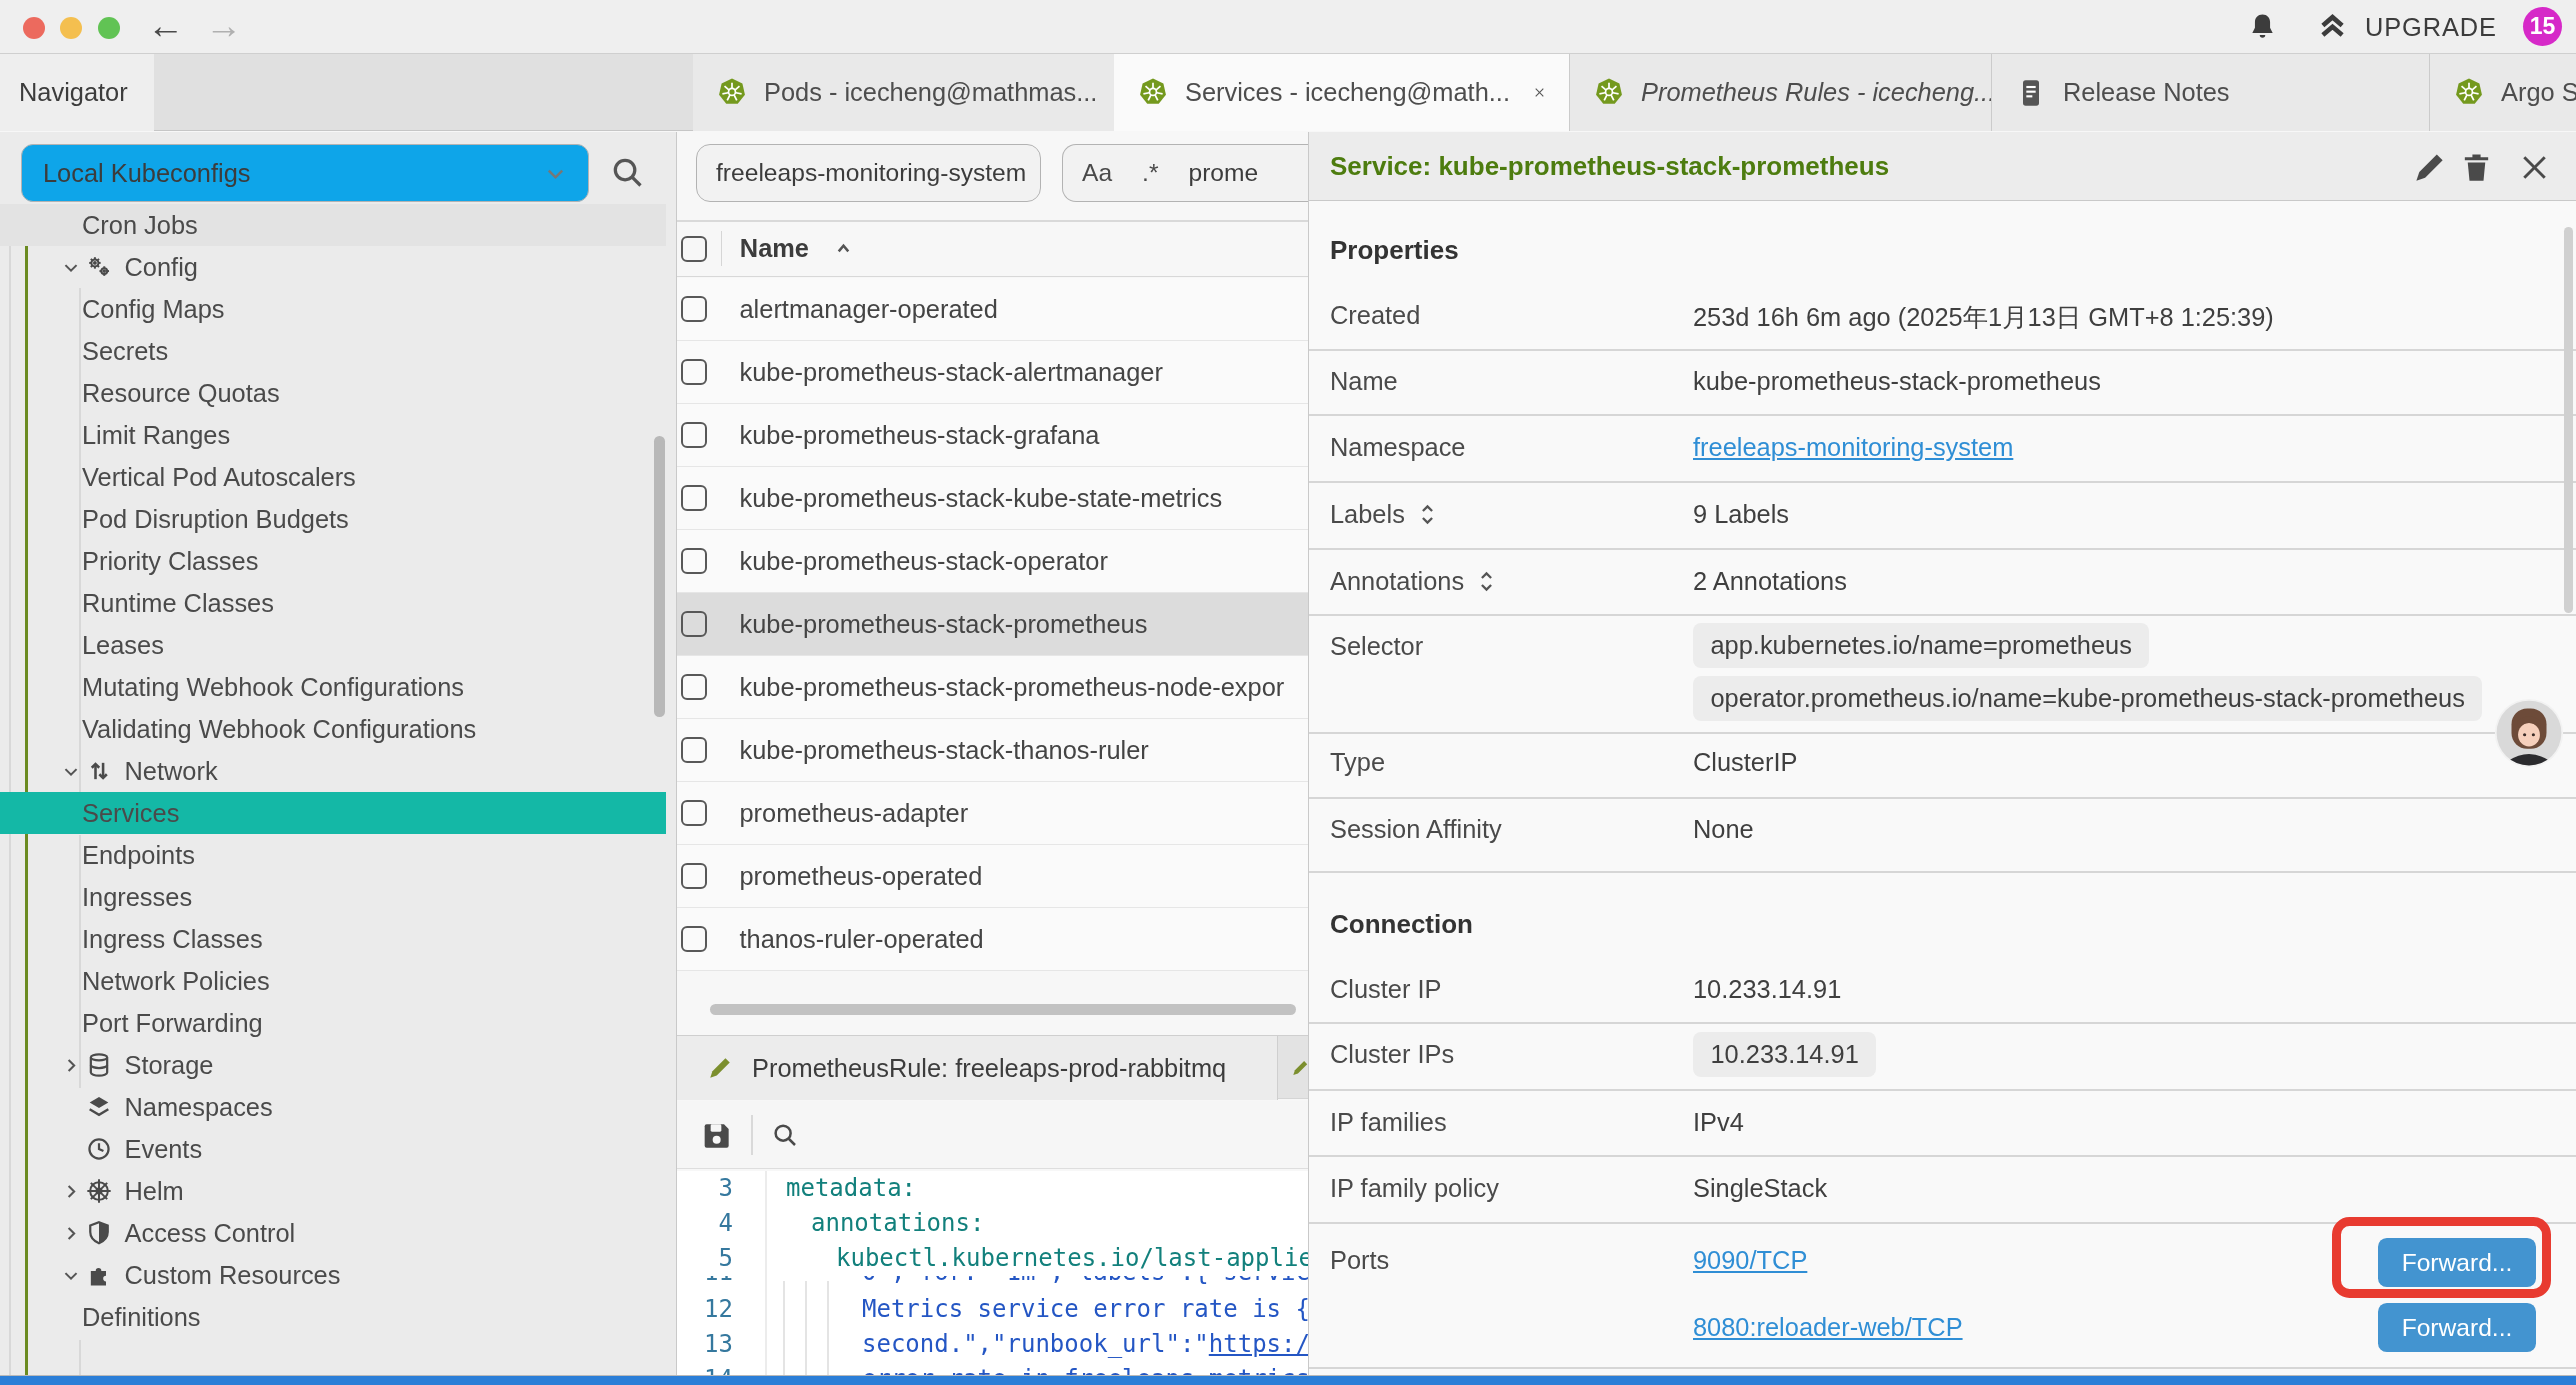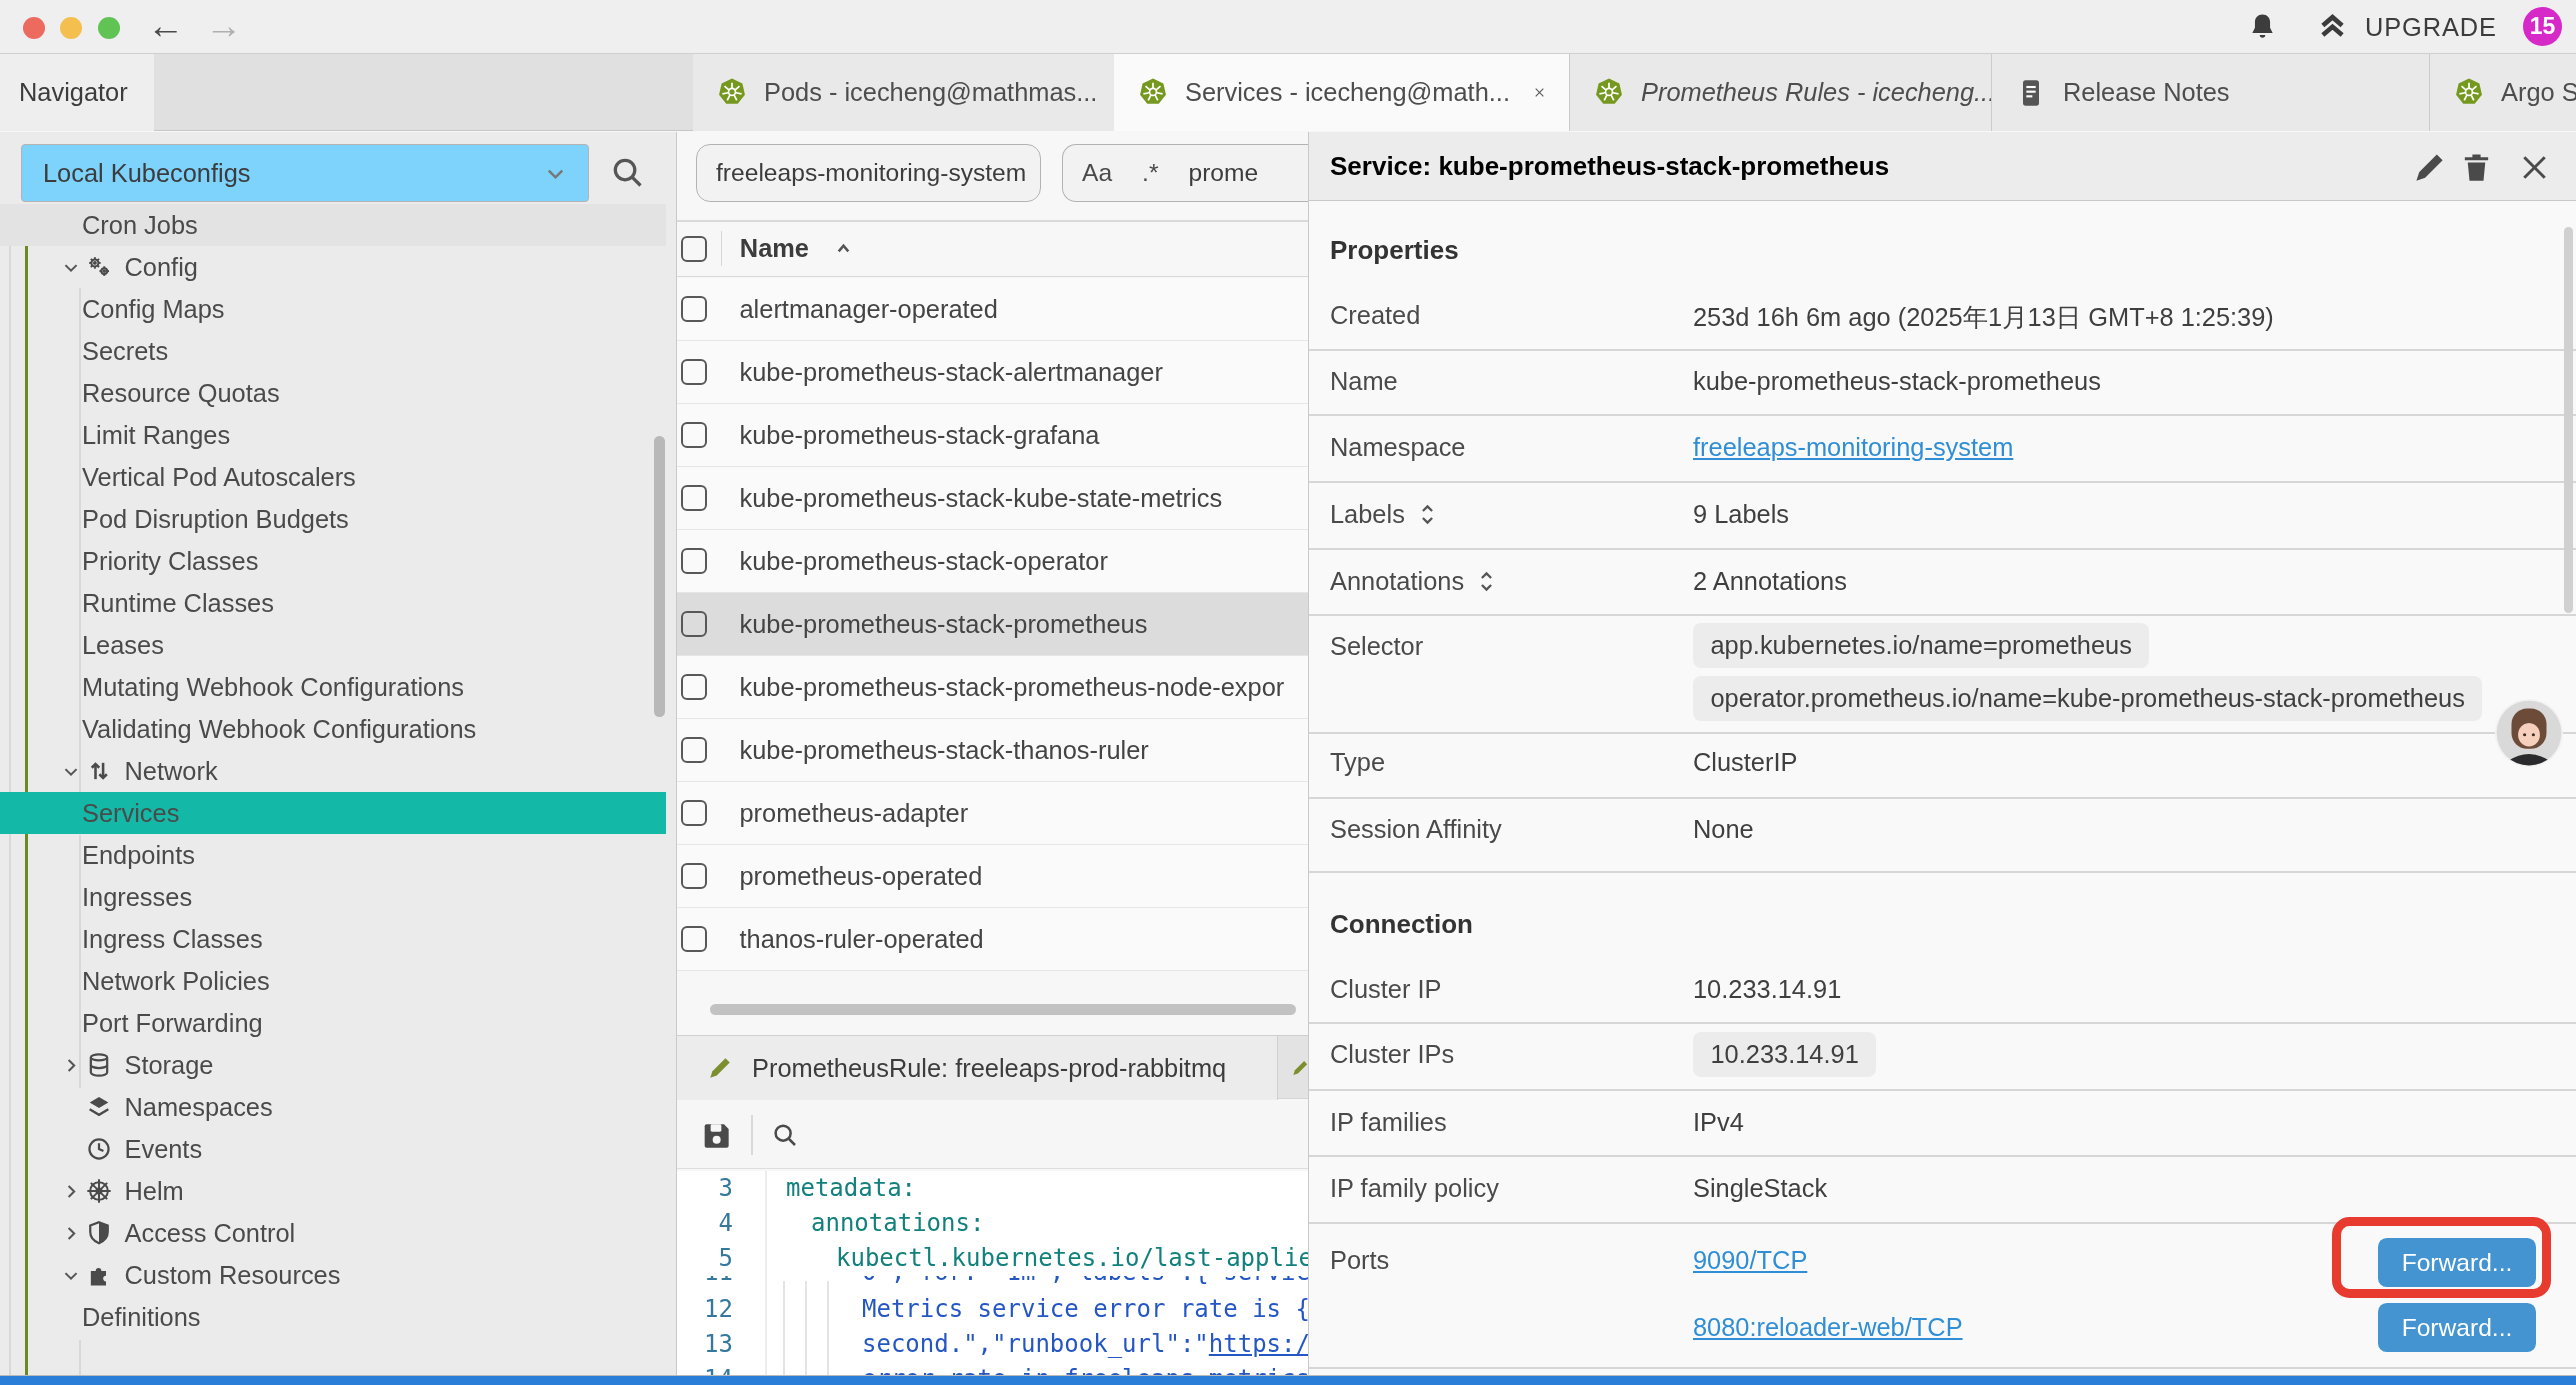--- a/index.html
+++ b/index.html
@@ -20,22 +20,22 @@
   #tabbar{position:absolute;left:0;top:54px;width:2056px;height:77px;background:#e0e0e0;border-bottom:1.8px solid #c6c6c6;}
   .mtab{position:absolute;top:0;height:77px;background:#e9e9e9;border-right:1.8px solid #cbcbcb;display:flex;align-items:center;
         padding:0 23px;white-space:nowrap;overflow:hidden;color:#4d4d4d}
   .mtab.active{background:#fafafa}
   .mtab .k8s{margin-right:16px;flex:0 0 auto}
   .mtab .tclose{margin-left:23px;color:#555}
   #navtab{position:absolute;left:0;top:0;width:154px;height:77px;background:#eeeeee;display:flex;align-items:center;padding-left:19px;color:#3c3c3c}
   .italic{font-style:italic}
   
   #sidebar{position:absolute;left:0;top:132px;width:677px;height:1254px;background:#ebebeb;border-right:1.8px solid #c9c9c9;overflow:hidden}
-  #kubsel{position:absolute;left:21px;top:12.3px;width:568px;height:58px;border:1.8px solid #b3b3b3;border-radius:4px;
-          display:flex;align-items:center;padding:7px 21px;color:#3c3c3c;background:#7dd3fc}
+  #kubsel{position:absolute;left:21px;top:12.3px;width:568px;height:58px;border:1.8px solid #b3b3b3;border-radius:12px;
+          display:flex;align-items:center;padding:7px 21px;color:#3c3c3c;background:#0ea5e9}
   #kubsel .chev{margin-left:auto;color:#777}
   #sidesearch{position:absolute;left:608px;top:21px;color:#555}
   .vline{position:absolute;width:1.8px;background:#d8d8d8}
   #greenline{position:absolute;left:25.4px;top:72px;width:2.6px;bottom:7px;background:#6b8b21}
   #tree{position:absolute;left:0;top:72px;width:666px}
   .trow{height:42px;display:flex;align-items:center;color:#4a4a4a;white-space:nowrap}
   .trow.child{padding-left:82px}
   .trow.group{padding-left:58px}
   .trow.sel{background:#14b8a6}
   .trow.hl{background:#e3e3e3}
@@ -80,21 +80,21 @@
   .cl .code{display:inline-block}
   .ind0{padding-left:53px}.ind1{padding-left:78px}.ind2{padding-left:103px}.ind3{padding-left:129px}
   .ck{color:#12807c}.cs{color:#2456c4}
   .sliver{height:16px;overflow:hidden}
   .sliver .inner{margin-top:-21px}
   .codelink{text-decoration:underline}
   .guide{position:absolute;top:110px;bottom:0;width:1.8px;background:#e4e4e4}
   
   #rightpanel{position:absolute;left:1309px;top:132px;width:1267px;height:1254px;background:#f9f9f9;overflow:hidden}
   #dhead{position:absolute;left:0;top:0;width:1267px;height:69px;background:#ececec;border-bottom:1.8px solid #c9c9c9;display:flex;align-items:center;padding-left:21px}
-  #dhead .ttl{font-weight:bold;font-size:26px;color:#000000}
+  #dhead .ttl{font-weight:bold;font-size:26px;color:#4d7c0f}
   .hico{position:absolute;top:17.5px;color:#4a4a4a}
   .dlabel{position:absolute;left:21px;color:#4a4a4a;display:flex;align-items:center}
   .dvalue{position:absolute;left:384px;color:#3f3f3f;white-space:nowrap}
   .dheading{position:absolute;left:21px;font-weight:bold;font-size:26px;color:#333}
   .hr{position:absolute;left:0;width:1267px;height:1.8px;background:#d6d6d6}
   .chip{display:inline-block;background:#ececec;border-radius:8px;padding:8px 17.5px;color:#3f3f3f;white-space:nowrap}
   .bluelink{color:#2f8ed5;text-decoration:underline}
   .fwdbtn{position:absolute;width:158px;height:49px;background:#4394d0;color:#fff;border:none;border-radius:8.8px;font-size:24.6px;font-family:"Liberation Sans",sans-serif}
   .udmini{margin-left:12.3px;color:#555}
   #rscroll{position:absolute;left:1255px;top:95px;width:8.8px;height:386px;background:#d0d0d0;border-radius:4.4px}

